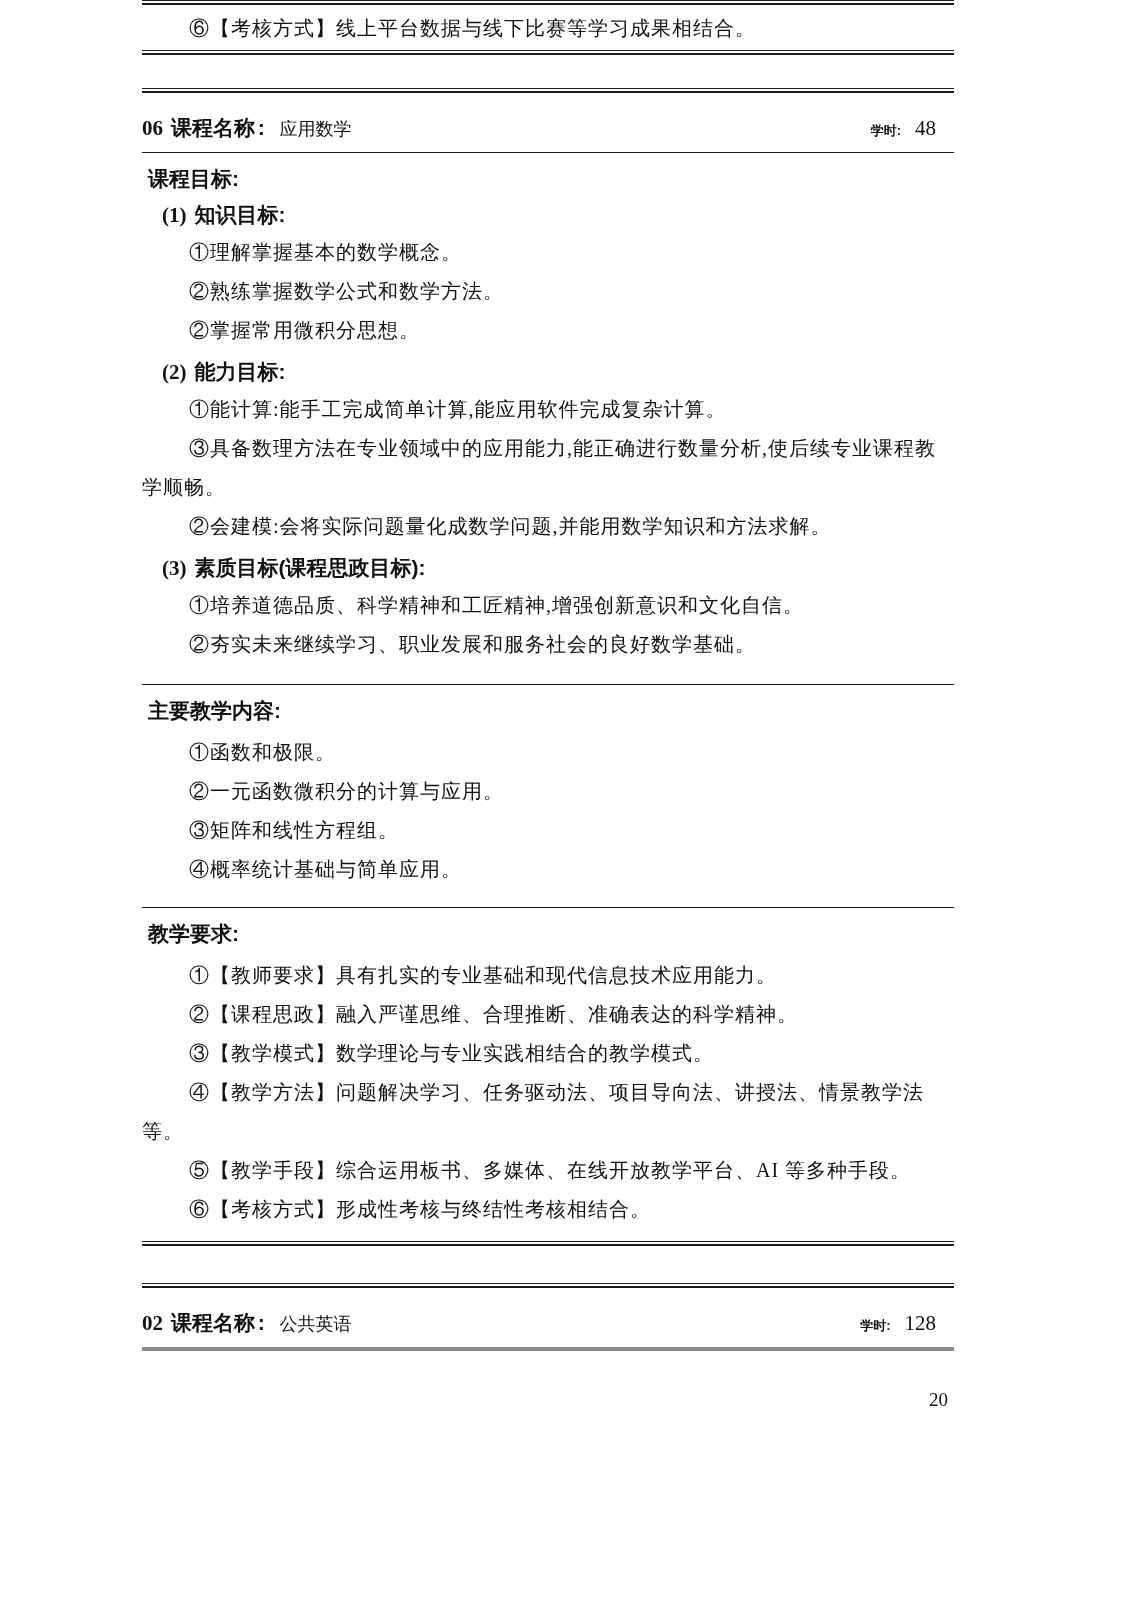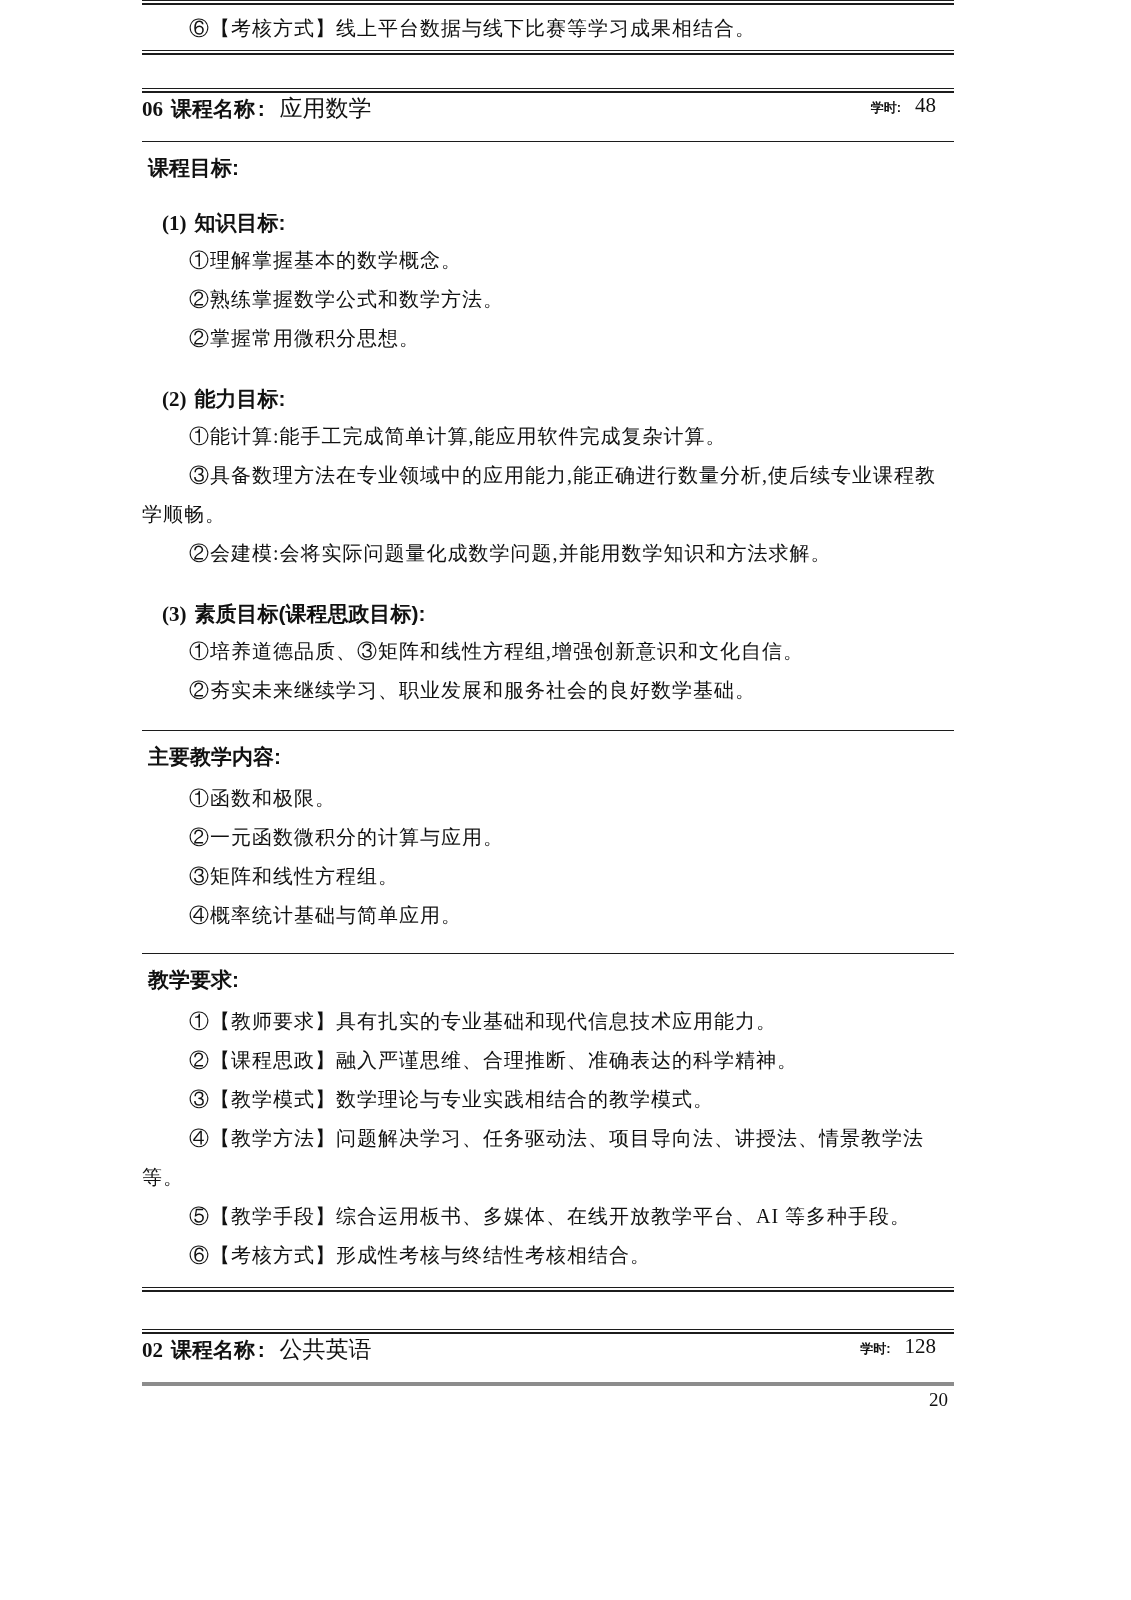--- a/index.html
+++ b/index.html
@@ -33,34 +33,36 @@
     line-height: 26px;
     padding: 10px 0 9px 0;
     text-indent: 47px;
     letter-spacing: 1px;
   }
 
   
   .course-row {
     height: 48px;
     display: flex;
+    align-items: center;
     justify-content: space-between;
+    margin-top: 11px;
   }
   .course-left { display: flex; align-items: baseline; }
   .course-num {
     font-family: "Liberation Serif", serif;
     font-weight: bold; font-size: 21px; margin-right: 8px;
   }
   .course-name-label {
     font-family: Liberation Mono, monospace;
     font-weight: bold; font-size: 21px; margin-right: 12px;
   }
   .course-name {
     font-family: "Liberation Sans", sans-serif;
-    font-size: 23px;
+    font-size: 18px;
   }
   .course-right { display: flex; align-items: baseline; padding-right: 18px; }
   .hours-label {
     font-family: Liberation Sans, sans-serif;
     font-weight: bold; font-size: 13px; margin-right: 14px;
   }
   .hours-value { font-size: 21px; }
 
   
   .sec-title {
@@ -68,21 +70,21 @@
     font-weight: bold;
     font-size: 21px;
     line-height: 28px;
     margin: 12px 0 8px 6px;
   }
   .grp-title {
     font-family: "Liberation Sans", sans-serif;
     font-weight: bold;
     font-size: 21px;
     line-height: 28px;
-    margin: 27px 0 4px 20px;
+    margin: 8px 0 4px 20px;
   }
   .grp-num {
     font-family: "Liberation Serif", serif;
     font-weight: bold;
     margin-right: 8px;
   }
 
   
   .body-p {
     font-size: 20px;
@@ -138,21 +140,21 @@
   <h3 class="grp-title">
     <span class="grp-num">(2)</span><span>能力目标:</span>
   </h3>
   <p class="body-p">①能计算:能手工完成简单计算,能应用软件完成复杂计算。</p>
   <p class="body-p">③具备数理方法在专业领域中的应用能力,能正确进行数量分析,使后续专业课程教学顺畅。</p>
   <p class="body-p">②会建模:会将实际问题量化成数学问题,并能用数学知识和方法求解。</p>
 
   <h3 class="grp-title">
     <span class="grp-num">(3)</span><span>素质目标(课程思政目标):</span>
   </h3>
-  <p class="body-p">①培养道德品质、③矩阵和线性方程组,增强创新意识和文化自信。</p>
+  <p class="body-p">①培养道德品质、科学精神和工匠精神,增强创新意识和文化自信。</p>
   <p class="body-p before-rule after-items" style="margin-top:0">②夯实未来继续学习、职业发展和服务社会的良好数学基础。</p>
 
   <div class="rule-s" style="margin-top:20px"></div>
 
   <h2 class="sec-title" style="margin-left:6px">主要教学内容:</h2>
   <p class="body-p">①函数和极限。</p>
   <p class="body-p">②一元函数微积分的计算与应用。</p>
   <p class="body-p">③矩阵和线性方程组。</p>
   <p class="body-p">④概率统计基础与简单应用。</p>
 

